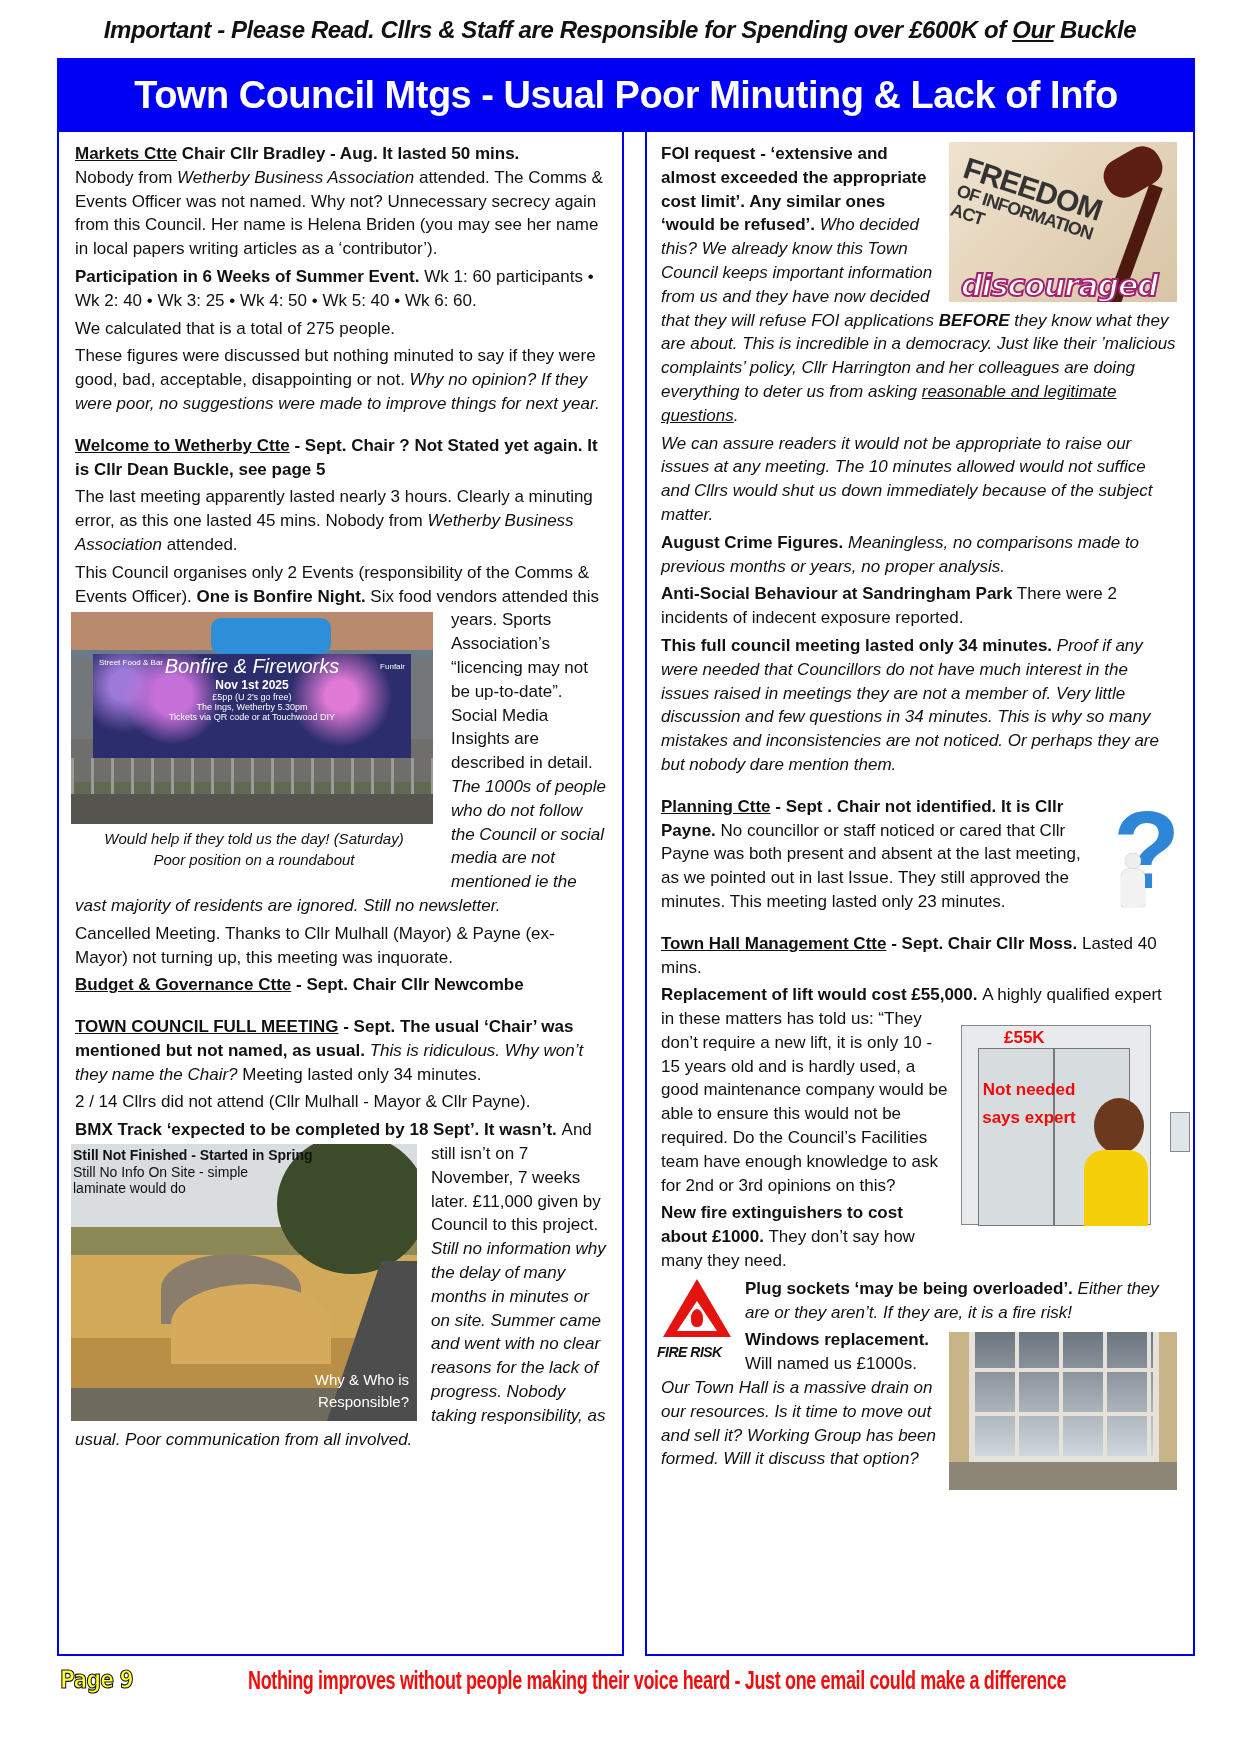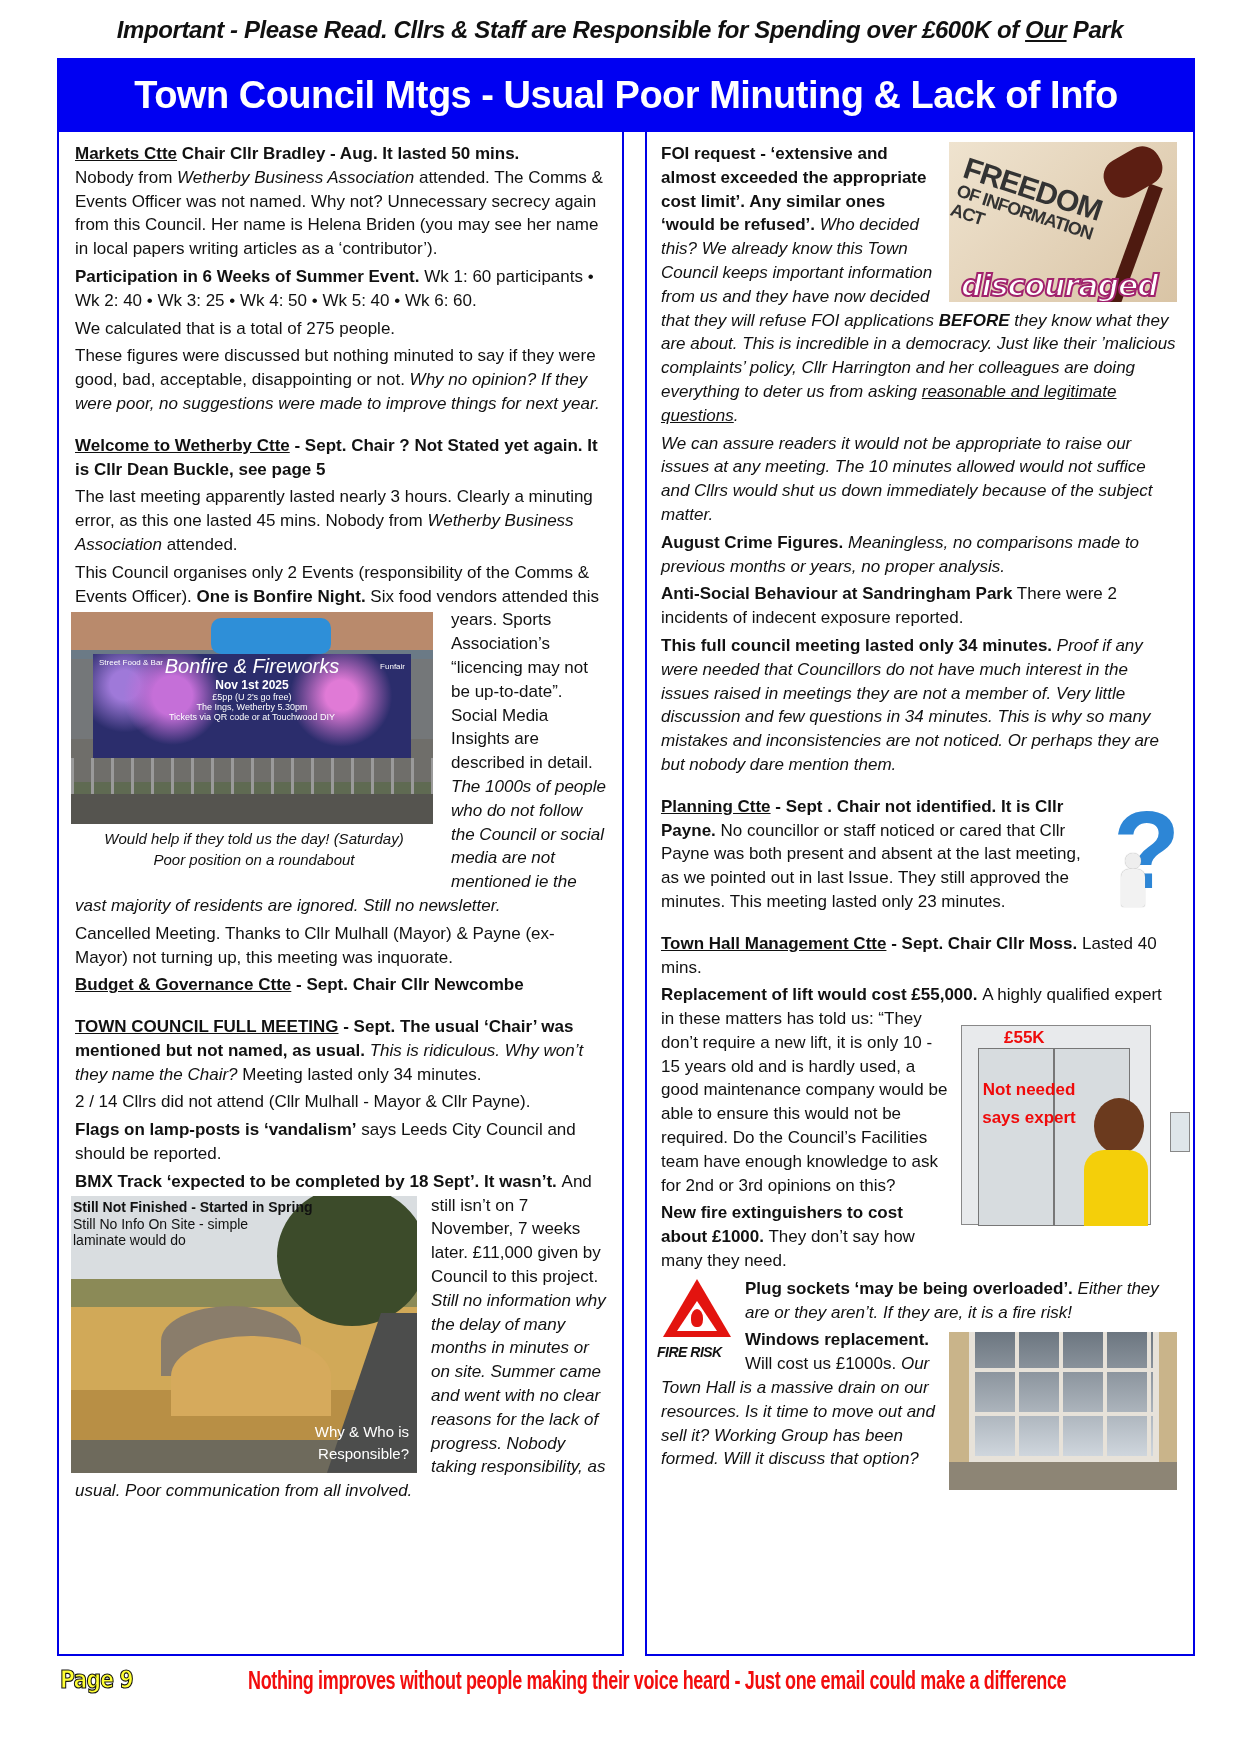--- a/index.html
+++ b/index.html
@@ -116,21 +116,21 @@
   }
   .footer-slogan {
     position: absolute; left: 248px; top: 1666px; font-family: "Liberation Sans", sans-serif; font-weight: bold; font-size: 25px;
     color: #f20d0d; transform: scaleX(0.72); transform-origin: left; white-space: nowrap; letter-spacing: -0.5px;
   }
   .clear { clear: both; }
 </style>
 </head>
 <body>
 
-<div class="top-banner"><span>Important - Please Read. Cllrs &amp; Staff are Responsible for Spending over £600K of </span><u>Our</u><span> Park</span></div>
+<div class="top-banner"><span>Important - Please Read. Cllrs &amp; Staff are Responsible for Spending over £600K of </span><u>Our</u><span> Buckle</span></div>
 
 <div class="title-bar">Town Council Mtgs - Usual Poor Minuting &amp; Lack of Info</div>
 
 <div class="col col-left">
 
   <p><b><u>Markets Ctte</u><span> Chair Cllr Bradley - Aug. It lasted 50 mins.</span></b><br>
   <span>Nobody from </span><i>Wetherby Business Association</i><span> attended. The Comms &amp; Events Officer was not named. Why not? Unnecessary secrecy again from this Council. Her name is Helena Briden (you may see her name in local papers writing articles as a ‘contributor’).</span></p>
 
   <p><b>Participation in 6 Weeks of Summer Event.</b><span> Wk 1: 60 participants • Wk 2: 40 • Wk 3: 25 • Wk 4: 50 • Wk 5: 40 • Wk 6: 60.</span></p>
   <p>We calculated that is a total of 275 people.</p>
@@ -165,21 +165,20 @@
 
   <div class="clear"></div>
 
   <p>Cancelled Meeting.  Thanks to Cllr Mulhall (Mayor) &amp; Payne (ex-Mayor) not turning up, this meeting was inquorate.</p>
   <p><b><u>Budget &amp; Governance Ctte</u><span> - Sept. Chair Cllr Newcombe</span></b></p>
 
   <div class="gap"></div>
 
   <p><b><u>TOWN COUNCIL FULL MEETING</u><span> - Sept. The usual ‘Chair’ was mentioned but not named, as usual.</span></b><i> This is ridiculous. Why won’t they name the Chair?</i><span> Meeting lasted only 34 minutes.</span></p>
   <p>2 / 14 Cllrs did not attend (Cllr Mulhall - Mayor &amp; Cllr Payne).</p>
-  <p><b>Flags on lamp-posts is ‘vandalism’</b><span> says Leeds City Council and should be reported.</span></p>
   <p><b>BMX Track ‘expected to be completed by 18 Sept’.  It wasn’t.</b><span></span>
     <span class="float-left bmx-img" style="display:block;margin-top:2px">
       <span class="tree" style="display:block"></span>
       <span class="mound1" style="display:block"></span>
       <span class="mound2" style="display:block"></span>
       <span class="road" style="display:block"></span>
       <span class="bmx-t1">Still Not Finished - Started in Spring</span>
       <span class="bmx-t2">Still No Info On Site - simple laminate would do</span>
       <span class="bmx-t3" style="width:110px">Why &amp; Who is Responsible?</span>
     </span>
@@ -247,17 +246,17 @@
       <span class="fire-flame" style="display:block"></span>
       <span class="fire-label">FIRE RISK</span>
     </span>
     <b>Plug sockets ‘may be being overloaded’.</b><i> Either they are or they aren’t.  If they are, it is a fire risk!</i></p>
 
   <p>
     <span class="float-right win-img" style="display:block">
       <span class="win-frame" style="display:block"></span>
       <span class="win-sill" style="display:block"></span>
     </span>
-    <b>Windows replacement.</b><span> Will cost us £1000s.</span><i> Our Town Hall is a massive drain on our resources. Is it time to move out and sell it? Working Group has been formed. Will it discuss that option?</i></p>
+    <b>Windows replacement.</b><span> Will named us £1000s.</span><i> Our Town Hall is a massive drain on our resources. Is it time to move out and sell it? Working Group has been formed. Will it discuss that option?</i></p>
 </div>
 
 <div class="footer-page">Page 9</div>
 <div class="footer-slogan">Nothing improves without people making their voice heard - Just one email could make a difference</div>
 
 </body></html>

